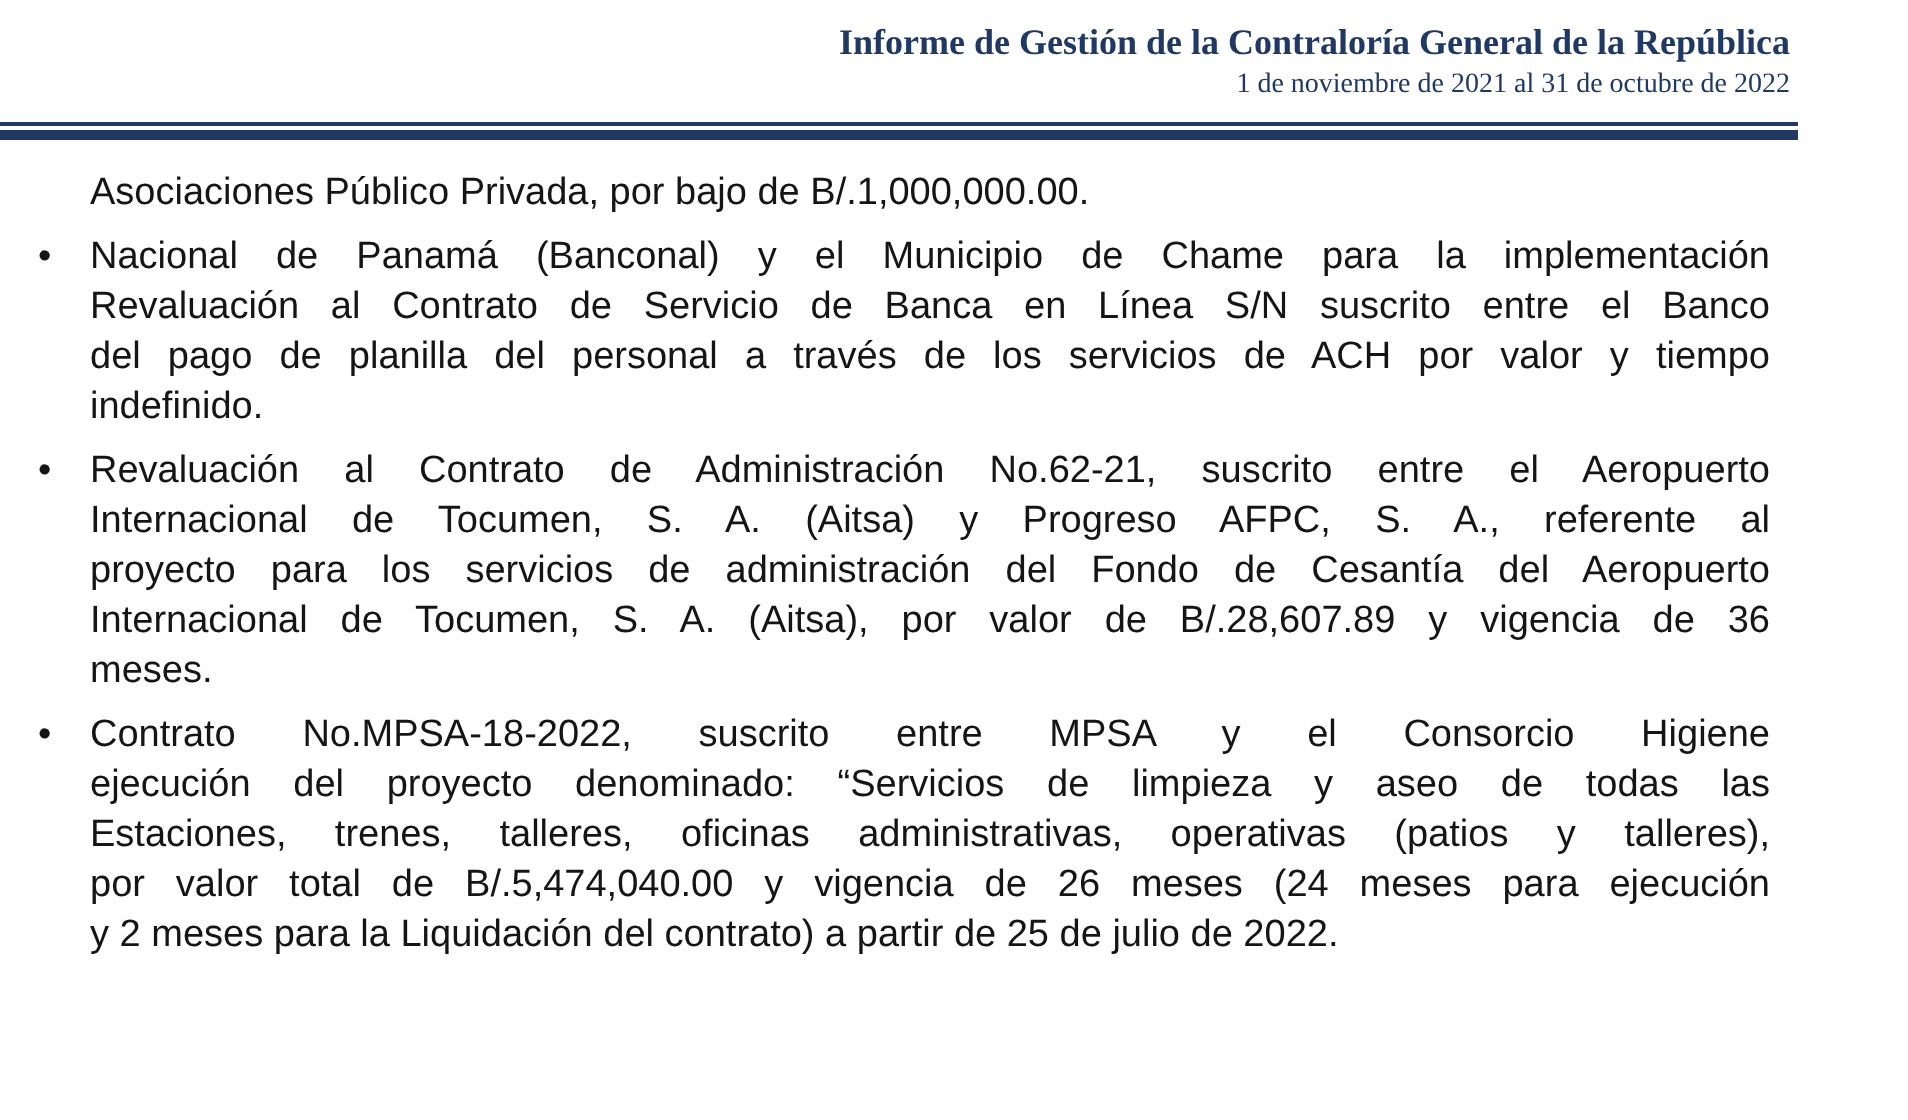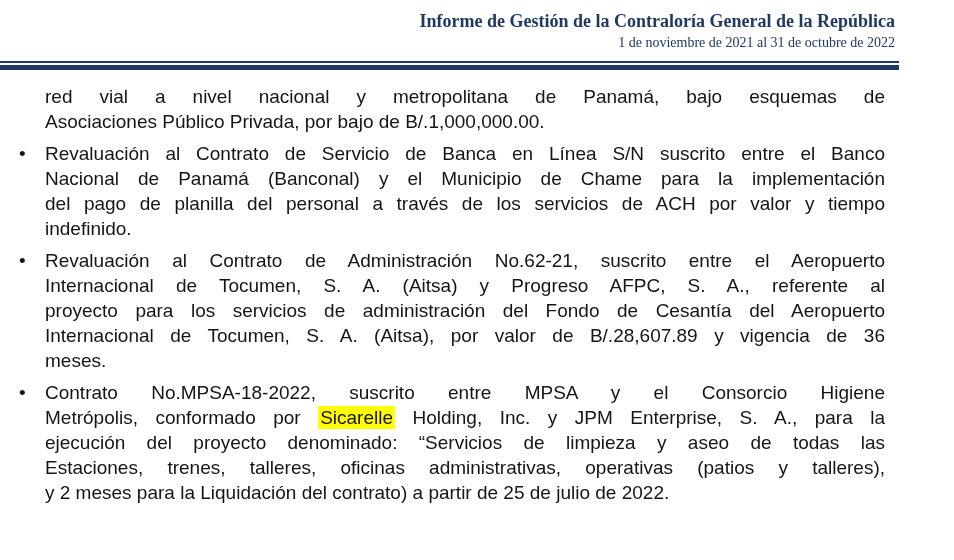--- a/index.html
+++ b/index.html
@@ -70,50 +70,49 @@
 
   <div class="divider">
     <div class="divider-thin"></div>
     <div class="divider-gap"></div>
     <div class="divider-thick"></div>
   </div>
 
   <div class="doc-body">
 
     <div class="para cont">
-      <div class="line">red vial a nivel nacional y metropolitana de Panamá, bajo esquemas de</div>
       <div class="line end">Asociaciones Público Privada, por bajo de B/.1,000,000.00.</div>
     </div>
 
     <div class="bullet-item">
       <div class="marker">•</div>
       <div class="btext">
+        <div class="line">Nacional de Panamá (Banconal) y el Municipio de Chame para la implementación</div>
         <div class="line">Revaluación al Contrato de Servicio de Banca en Línea S/N suscrito entre el Banco</div>
-        <div class="line">Nacional de Panamá (Banconal) y el Municipio de Chame para la implementación</div>
         <div class="line">del pago de planilla del personal a través de los servicios de ACH por valor y tiempo</div>
         <div class="line end">indefinido.</div>
       </div>
     </div>
 
     <div class="bullet-item">
       <div class="marker">•</div>
       <div class="btext">
         <div class="line">Revaluación al Contrato de Administración No.62-21, suscrito entre el Aeropuerto</div>
         <div class="line">Internacional de Tocumen, S. A. (Aitsa) y Progreso AFPC, S. A., referente al</div>
         <div class="line">proyecto para los servicios de administración del Fondo de Cesantía del Aeropuerto</div>
         <div class="line">Internacional de Tocumen, S. A. (Aitsa), por valor de B/.28,607.89 y vigencia de 36</div>
         <div class="line end">meses.</div>
       </div>
     </div>
 
     <div class="bullet-item">
       <div class="marker">•</div>
       <div class="btext">
         <div class="line">Contrato No.MPSA-18-2022, suscrito entre MPSA y el Consorcio Higiene</div>
-        <div class="line"><span>Metrópolis, conformado por </span><mark class="hl">Sicarelle</mark><span> Holding, Inc. y JPM Enterprise, S. A., para la</span></div>
         <div class="line">ejecución del proyecto denominado: “Servicios de limpieza y aseo de todas las</div>
         <div class="line">Estaciones, trenes, talleres, oficinas administrativas, operativas (patios y talleres),</div>
+        <div class="line">por valor total de B/.5,474,040.00 y vigencia de 26 meses (24 meses para ejecución</div>
         <div class="line end">y 2 meses para la Liquidación del contrato) a partir de 25 de julio de 2022.</div>
       </div>
     </div>
 
   </div>
 </div>
 
 </body></html>

